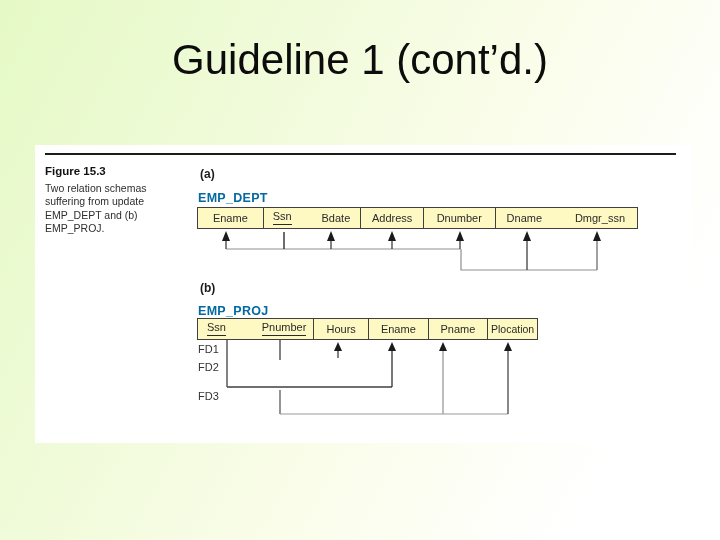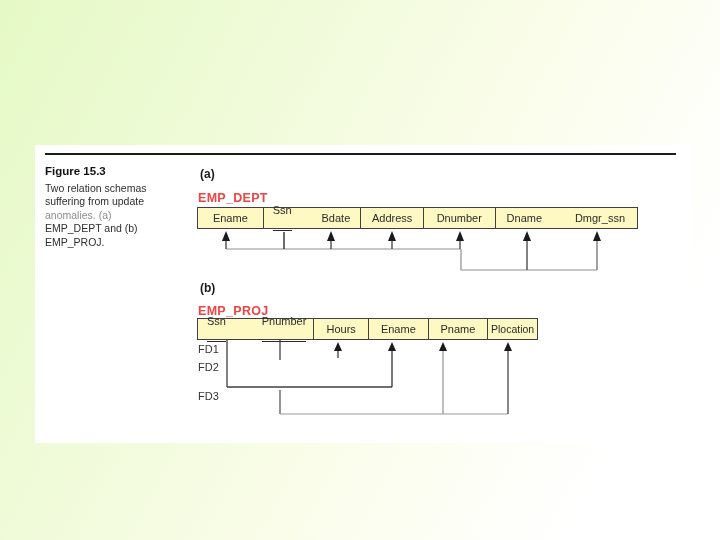--- a/index.html
+++ b/index.html
@@ -16,50 +16,50 @@
     position:absolute; left:35px; top:145px; width:657px; height:298px;
     background:#ffffff;
   }
   .top-rule {
     position:absolute; left:10px; top:8px; width:631px; height:2px; background:#1c1c1c;
   }
   .caption { position:absolute; left:10px; top:20px; width:140px; font-size:10.5px; line-height:13.5px; color:#2e2e2e; }
   .caption .cap-label { font-weight:bold; font-size:11.5px; margin-bottom:3px; color:#111; }
   .cap-light { color:#8e8e8e; }
   .panel-label { position:absolute; font-weight:bold; font-size:12px; color:#1a1a1a; }
-  .relname { position:absolute; font-weight:bold; font-size:12.5px; letter-spacing:0.3px; color:#ef4444; }
+  .relname { position:absolute; font-weight:bold; font-size:12.5px; letter-spacing:0.3px; color:#0369a1; }
   .schema-table {
     position:absolute; display:flex; height:22px; box-sizing:border-box;
     background:#fef9c3; border:1px solid #3f3f3f;text-align:center;
   }
   .cell {
     box-sizing:border-box; display:flex; align-items:center; justify-content:center;
     font-size:11px; color:#2a2a2a; border-left:1px solid #3f3f3f; white-space:nowrap;
   }
   .cell:first-child { border-left:none; }
   .cell.multi { justify-content:space-between; }
-  .key { border-bottom:1px solid #2a2a2a; padding-bottom:14px; line-height:1.05; }
+  .key { border-bottom:1px solid #2a2a2a; padding-bottom:2px; line-height:1.05; }
   .fd-label { position:absolute; font-size:11px; color:#333; }
   .fd-svg { position:absolute; }
 </style>
 </head>
 <body>
 
 <div class="slide">
 
+  <div class="title">Guideline 1 (cont’d.)</div>
 
   <div class="figure-box">
 
     <div class="top-rule"></div>
 
     <div class="caption">
       <div class="cap-label">Figure 15.3</div>
       <div>Two relation schemas</div>
       <div>suffering from update</div>
-      <div class="cap-light">anomalies. (a)</div>
       <div>EMP_DEPT and (b)</div>
       <div>EMP_PROJ.</div>
     </div>
 
     <div class="panel-label" style="left:165px; top:22px;">(a)</div>
     <div class="relname" style="left:163px; top:46px;">EMP_DEPT</div>
 
     <div class="schema-table" style="left:162px; top:62px; width:441px;">
       <div class="cell" style="width:65px;">Ename</div>
       <div class="cell multi" style="width:98px; padding:0 10px 0 9px;">

